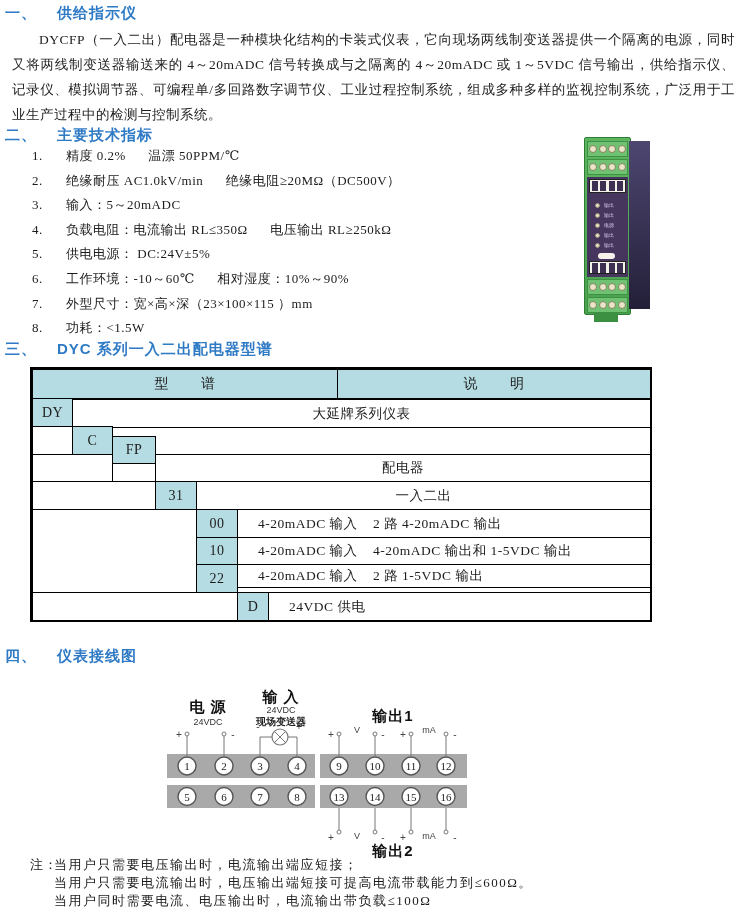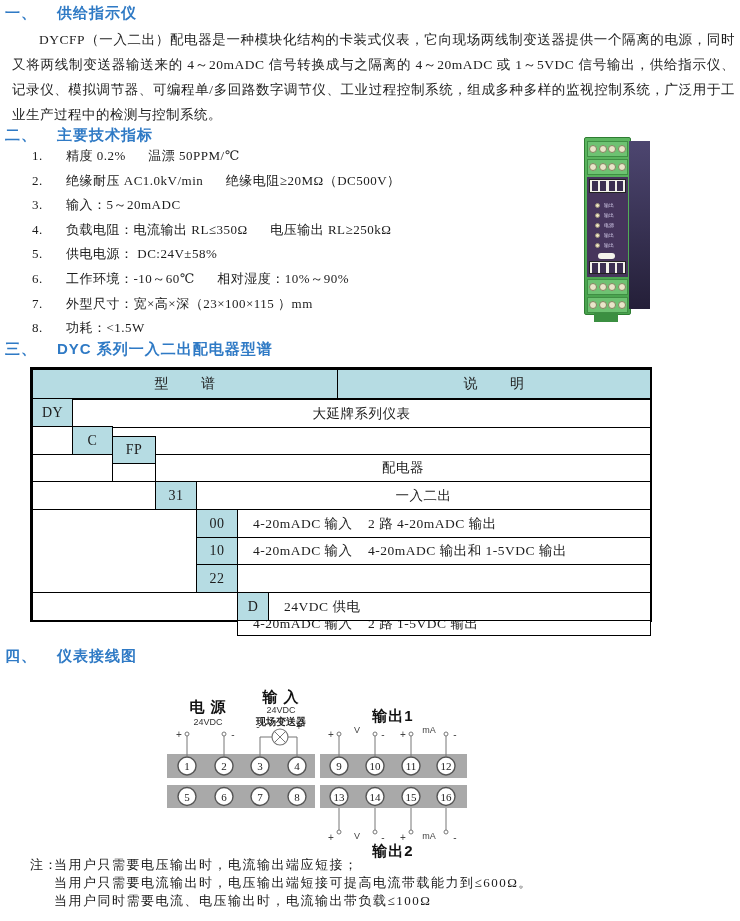--- a/index.html
+++ b/index.html
@@ -10,21 +10,21 @@
   .heading .h-num{width:52px;}
   .para{position:absolute;left:12px;top:27px;width:723px;font-size:13.5px;line-height:25px;
         text-align:justify;text-indent:27px;letter-spacing:0.5px;}
   .spec-item{position:absolute;left:32px;font-size:13px;white-space:pre;letter-spacing:0.5px;}
   .spec-item .num{display:inline-block;width:34px;}
   
   .spec-table{position:absolute;left:30px;top:367px;width:622px;height:255px;border:2px solid #000;box-sizing:border-box;background:#fff;}
   .tcell{position:absolute;border:1px solid #000;box-sizing:border-box;display:flex;align-items:center;justify-content:center;
          font-size:13.5px;white-space:pre;background:#fff;letter-spacing:0.5px;}
   .tcell.fill{background:#b6dce3;font-size:14px;}
-  .tcell.left{justify-content:flex-start;padding-left:15px;}
+  .tcell.left{justify-content:flex-start;padding-left:20px;}
   
   .module{position:absolute;left:584px;top:137px;width:66px;height:177px;}
   .mod-face{position:absolute;left:0;top:0;width:45px;height:176px;background:linear-gradient(180deg,#5cb660,#49a34e);
             border:1px solid #2e7d32;border-radius:2px;overflow:hidden;}
   .mod-side{position:absolute;left:45px;top:4px;width:21px;height:168px;background:linear-gradient(180deg,#4d4670,#241f38);}
   .mod-plate{position:absolute;left:2px;top:39px;width:41px;height:100px;background:#46355c;}
   .mod-term{position:absolute;left:2px;width:41px;height:16px;background:#6ec272;border:1px solid #3f8f44;
             box-sizing:border-box;display:flex;align-items:center;justify-content:space-around;}
   .screw{width:8px;height:8px;border-radius:50%;background:#e9e5c9;border:1px solid #83835f;box-sizing:border-box;}
   .mod-label{position:absolute;left:4px;width:37px;background:#f2f1ea;border:1px solid #222;box-sizing:border-box;
@@ -55,21 +55,21 @@
 <div class="heading" style="top:126px;">
   <span class="h-num">二、</span>
   <span>主要技术指标</span>
 </div>
 
 <div>
     <div class="spec-item" style="top: 147px;"><span class="num">1.</span><span>精度 0.2%      温漂 50PPM/℃</span></div>
     <div class="spec-item" style="top: 171.6px;"><span class="num">2.</span><span>绝缘耐压 AC1.0kV/min      绝缘电阻≥20MΩ（DC500V）</span></div>
     <div class="spec-item" style="top: 196.2px;"><span class="num">3.</span><span>输入：5～20mADC</span></div>
     <div class="spec-item" style="top: 220.8px;"><span class="num">4.</span><span>负载电阻：电流输出 RL≤350Ω      电压输出 RL≥250kΩ</span></div>
-    <div class="spec-item" style="top: 245.4px;"><span class="num">5.</span><span>供电电源： DC:24V±58%</span></div>
+    <div class="spec-item" style="top: 245.4px;"><span class="num">5.</span><span>供电电源： DC:24V±5%</span></div>
     <div class="spec-item" style="top: 270px;"><span class="num">6.</span><span>工作环境：-10～60℃      相对湿度：10%～90%</span></div>
     <div class="spec-item" style="top: 294.6px;"><span class="num">7.</span><span>外型尺寸：宽×高×深（23×100×115 ）mm</span></div>
     <div class="spec-item" style="top: 319.2px;"><span class="num">8.</span><span>功耗：&lt;1.5W</span></div>
   </div>
 
 <div class="module">
   <div class="mod-face">
       <div class="mod-plate"></div>
       <div class="mod-term" style="top: 3px;">
         <div class="screw"></div>
@@ -165,21 +165,21 @@
     <div class="tcell fill" style="left: 80px; top: 67px; width: 44px; height: 28px;">FP</div>
     <div class="tcell" style="left: 123px; top: 85px; width: 496px; height: 28px;">配电器</div>
     <div class="tcell" style="left: 0px; top: 112px; width: 124px; height: 29px;"></div>
     <div class="tcell fill" style="left: 123px; top: 112px; width: 42px; height: 29px;">31</div>
     <div class="tcell" style="left: 164px; top: 112px; width: 455px; height: 29px;">一入二出</div>
     <div class="tcell fill" style="left: 164px; top: 140px; width: 42px; height: 29px;">00</div>
     <div class="tcell left" style="left: 205px; top: 140px; width: 414px; height: 29px;">4-20mADC 输入    2 路 4-20mADC 输出</div>
     <div class="tcell fill" style="left: 164px; top: 168px; width: 42px; height: 28px;">10</div>
     <div class="tcell left" style="left: 205px; top: 168px; width: 414px; height: 28px;">4-20mADC 输入    4-20mADC 输出和 1-5VDC 输出</div>
     <div class="tcell fill" style="left: 164px; top: 195px; width: 42px; height: 29px;">22</div>
-    <div class="tcell left" style="left: 205px; top: 195px; width: 414px; height: 24px; margin-top: 48px;">4-20mADC 输入    2 路 1-5VDC 输出</div>
+    <div class="tcell left" style="left: 205px; top: 195px; width: 414px; height: 24px;">4-20mADC 输入    2 路 1-5VDC 输出</div>
     <div class="tcell" style="left: 0px; top: 223px; width: 206px; height: 29px;"></div>
     <div class="tcell fill" style="left: 205px; top: 223px; width: 32px; height: 29px;">D</div>
     <div class="tcell left" style="left: 236px; top: 223px; width: 383px; height: 29px;">24VDC 供电</div>
     <div class="tcell" style="left: 0px; top: 140px; width: 165px; height: 84px;"></div>
   </div>
 
 <div class="heading" style="top:647px;">
   <span class="h-num">四、</span>
   <span>仪表接线图</span>
 </div>

